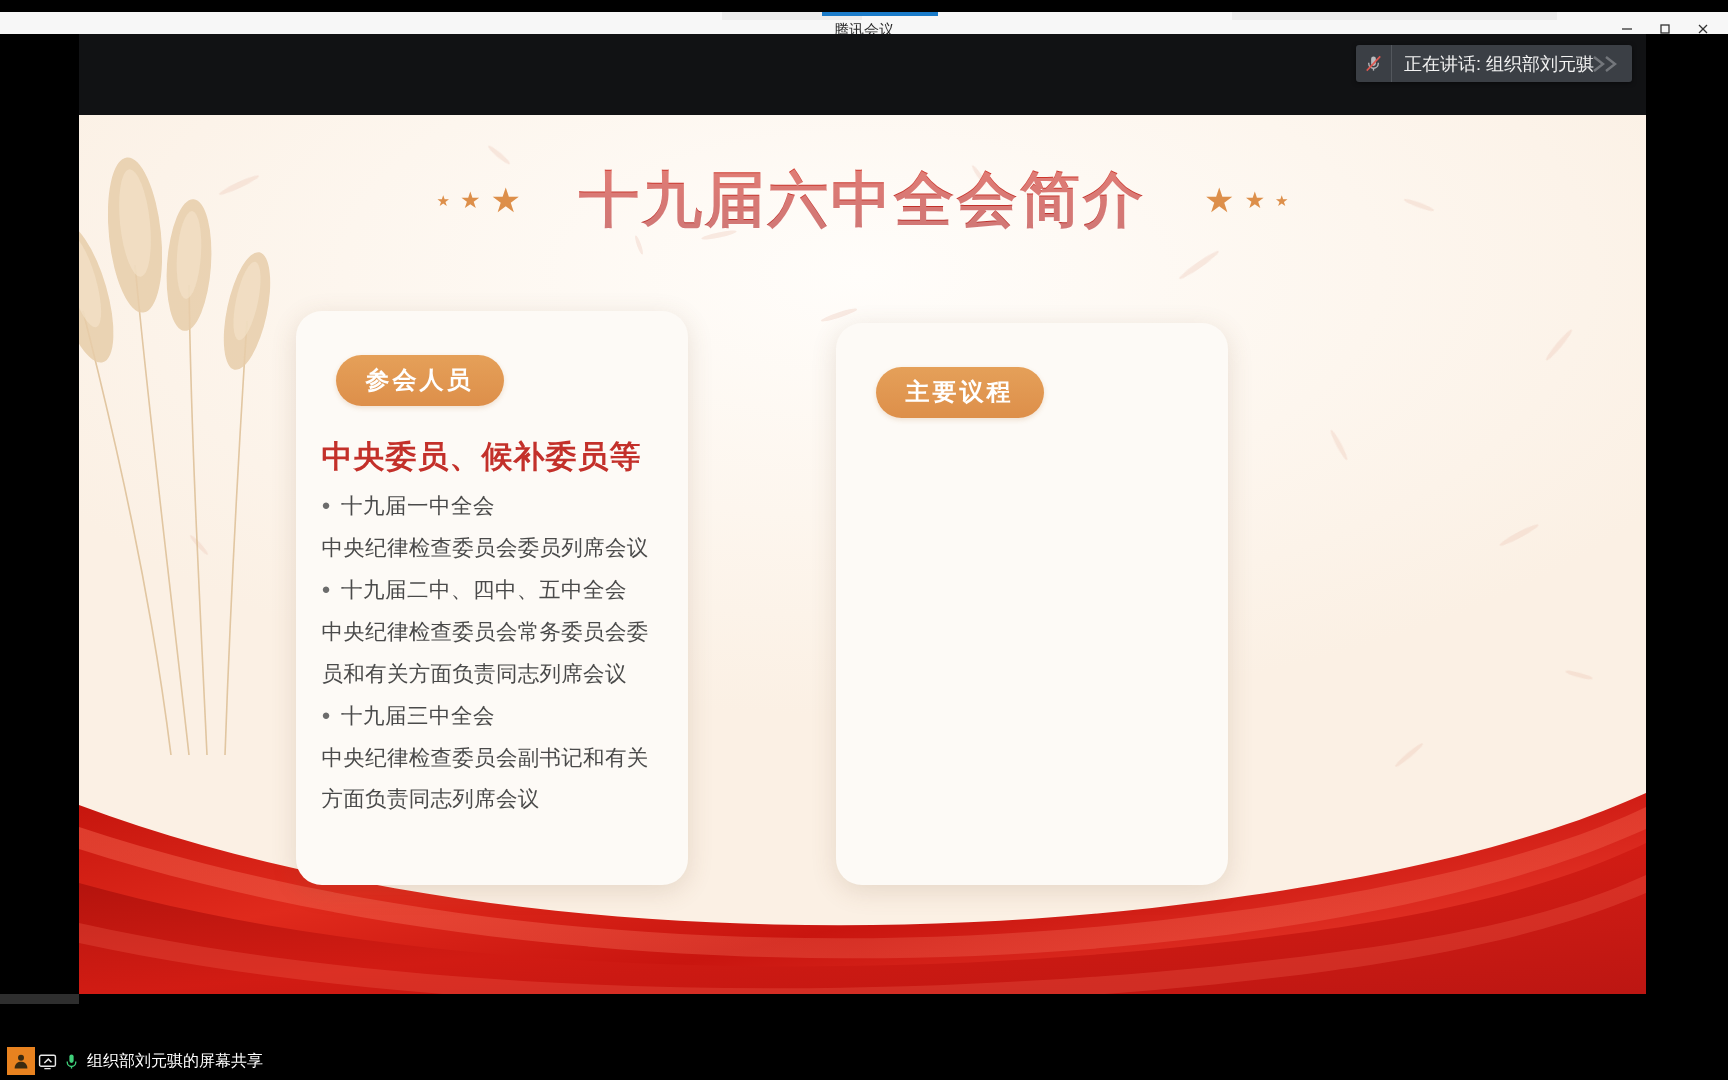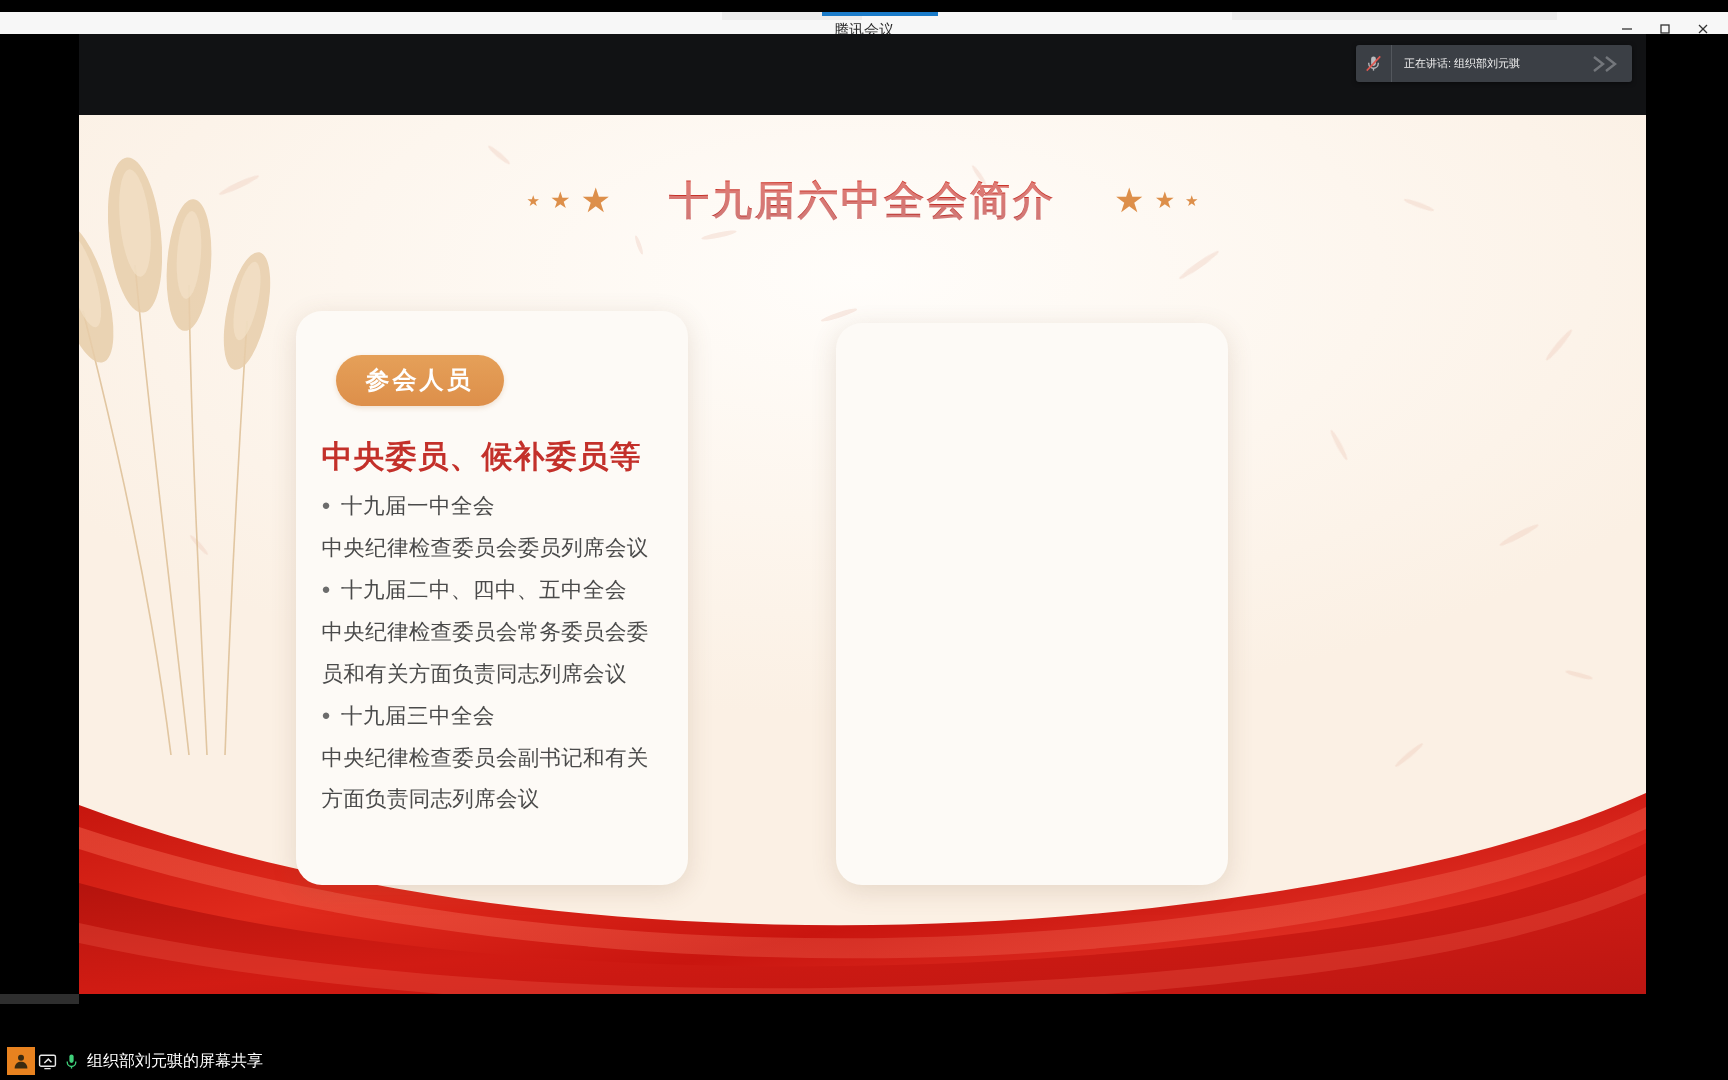--- a/index.html
+++ b/index.html
@@ -85,21 +85,21 @@
     box-shadow: 0 1px 4px rgba(0,0,0,.5);
   }
   .toast-iconbox {
     width: 36px; height: 37px;
     display: flex; align-items: center; justify-content: center;
     border-right: 1px solid #53575d;
   }
   .toast-text {
     flex: 1;
     padding-left: 12px;
-    font-size: 11px;
+    font-size: 18px;
     color: #f2f2f2;
     white-space: nowrap;
     overflow: hidden;
   }
   .toast-chevrons {
     position: absolute;
     right: 8px; top: 9px;
     width: 34px; height: 20px;
     opacity: .38;
   }
@@ -144,21 +144,21 @@
   .star-group.left  { margin-right: 58px; }
   .star-group.right { margin-left: 58px; }
   .star { color: #dd8f4a; line-height: 1; display:block; }
   .star.s1 { font-size: 15px; }
   .star.s2 { font-size: 23px; }
   .star.s3 { font-size: 34px; }
 
   .slide-title {
     font-family: "Liberation Serif", serif;
     font-weight: bold;
-    font-size: 40px;
+    font-size: 60px;
     letter-spacing: 3px;
     color: #c8332b;
     background: linear-gradient(180deg,#d4392c 0%, #c1302a 55%, #b4312f 100%);
     -webkit-background-clip: text;
     background-clip: text;
     -webkit-text-fill-color: transparent;
     text-shadow: 0 1px 0 rgba(255,255,255,.35);
     white-space: nowrap;
   }
 
@@ -421,20 +421,21 @@
 
             <div class="bullet-line">
               <span class="bullet-dot">●</span>
               <span class="bullet-text">十九届三中全会</span>
             </div>
             <div class="sub-line">中央纪律检查委员会副书记和有关方面负责同志列席会议</div>
           </div>
         </div>
 
         <div class="card right">
+          <div class="badge">主要议程</div>
 
         </div>
       </div>
 
       <svg class="ribbon" viewBox="0 0 1567 310" preserveAspectRatio="none">
         <defs>
           <linearGradient id="rg1" x1="0" y1="0" x2="1" y2="0.6">
             <stop offset="0%" stop-color="#c4140d"></stop>
             <stop offset="35%" stop-color="#e02a1c"></stop>
             <stop offset="65%" stop-color="#c9150f"></stop>

